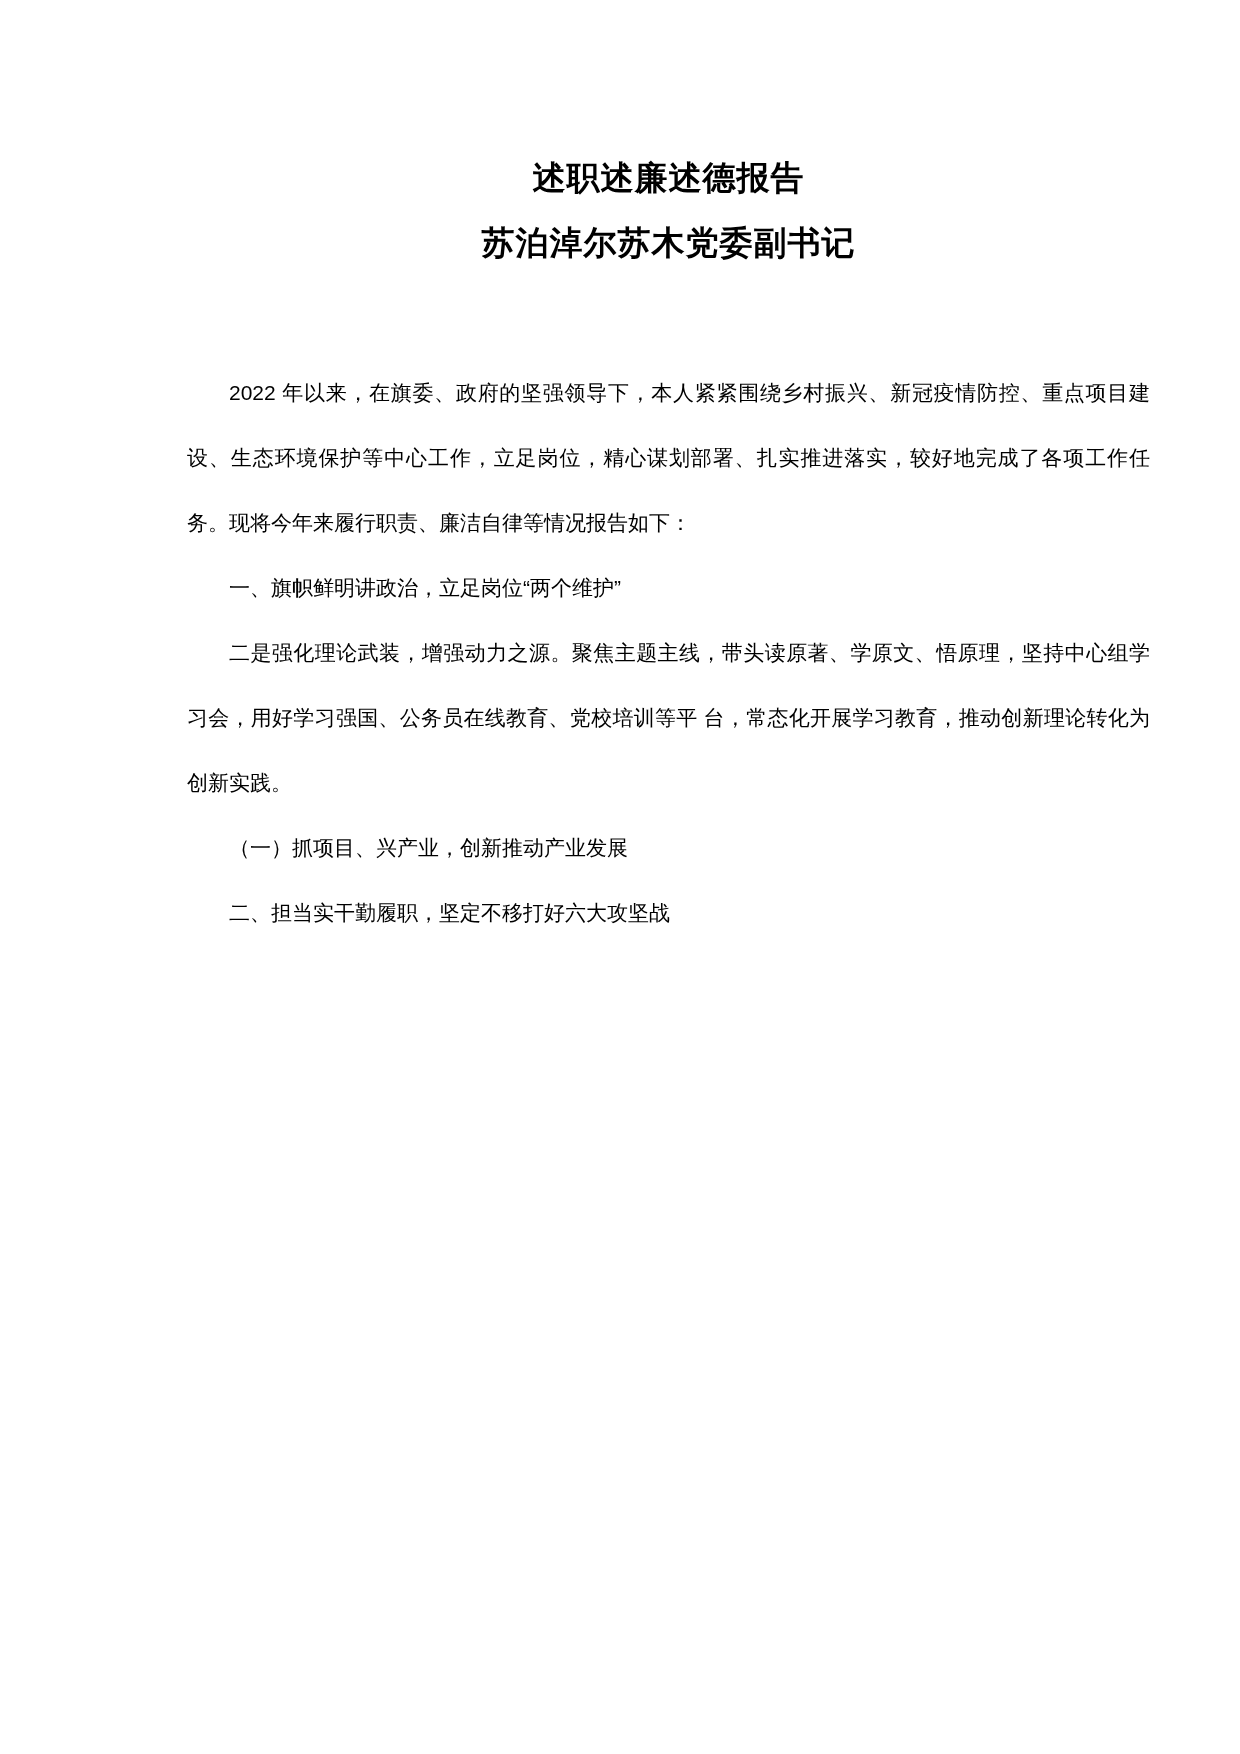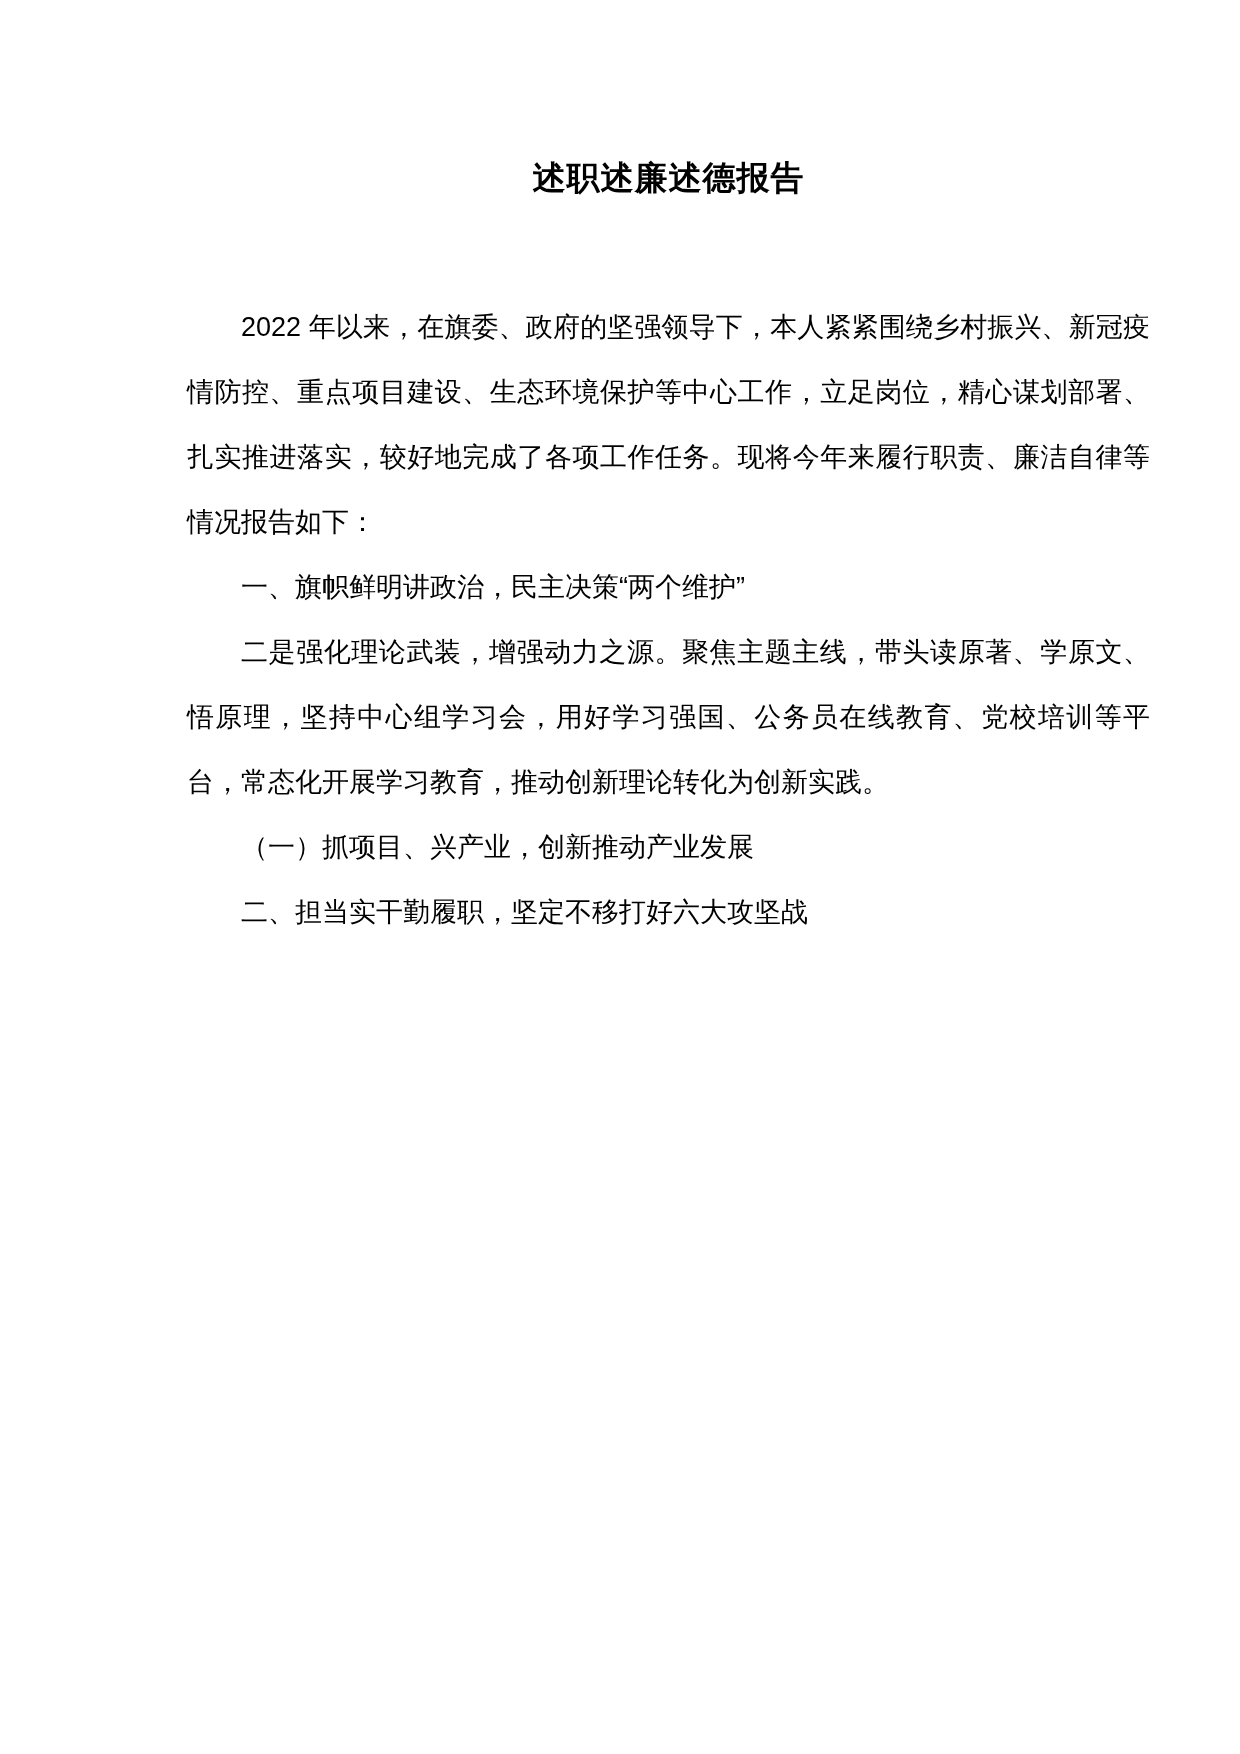--- a/index.html
+++ b/index.html
@@ -25,37 +25,38 @@
     font-weight: bold;
     line-height: 65px;
     text-align: center;
     letter-spacing: 1px;
   }
   .title-body-spacer {
     height: 85px;
   }
   .para {
     margin: 0;
-    font-size: 27px;
+    font-size: 21px;
     line-height: 65px;
     text-align: justify;
     text-justify: inter-ideograph;
     text-indent: 2em;
     word-break: break-all;
   }
   .para.heading {
     text-align: left;
   }
 </style>
 </head>
 <body>
 
 <div class="page">
   <h1 class="doc-title">述职述廉述德报告</h1>
+  <h2 class="doc-title">苏泊淖尔苏木党委副书记</h2>
   <div class="title-body-spacer"></div>
   <div id="document-body">
       <p class="para body">2022 年以来，在旗委、政府的坚强领导下，本人紧紧围绕乡村振兴、新冠疫情防控、重点项目建设、生态环境保护等中心工作，立足岗位，精心谋划部署、扎实推进落实，较好地完成了各项工作任务。现将今年来履行职责、廉洁自律等情况报告如下：</p>
-      <p class="para heading">一、旗帜鲜明讲政治，民主决策“两个维护”</p>
+      <p class="para heading">一、旗帜鲜明讲政治，立足岗位“两个维护”</p>
       <p class="para body">二是强化理论武装，增强动力之源。聚焦主题主线，带头读原著、学原文、悟原理，坚持中心组学习会，用好学习强国、公务员在线教育、党校培训等平 台，常态化开展学习教育，推动创新理论转化为创新实践。</p>
       <p class="para heading">（一）抓项目、兴产业，创新推动产业发展</p>
       <p class="para heading">二、担当实干勤履职，坚定不移打好六大攻坚战</p>
     </div>
 </div>
 
 </body></html>

